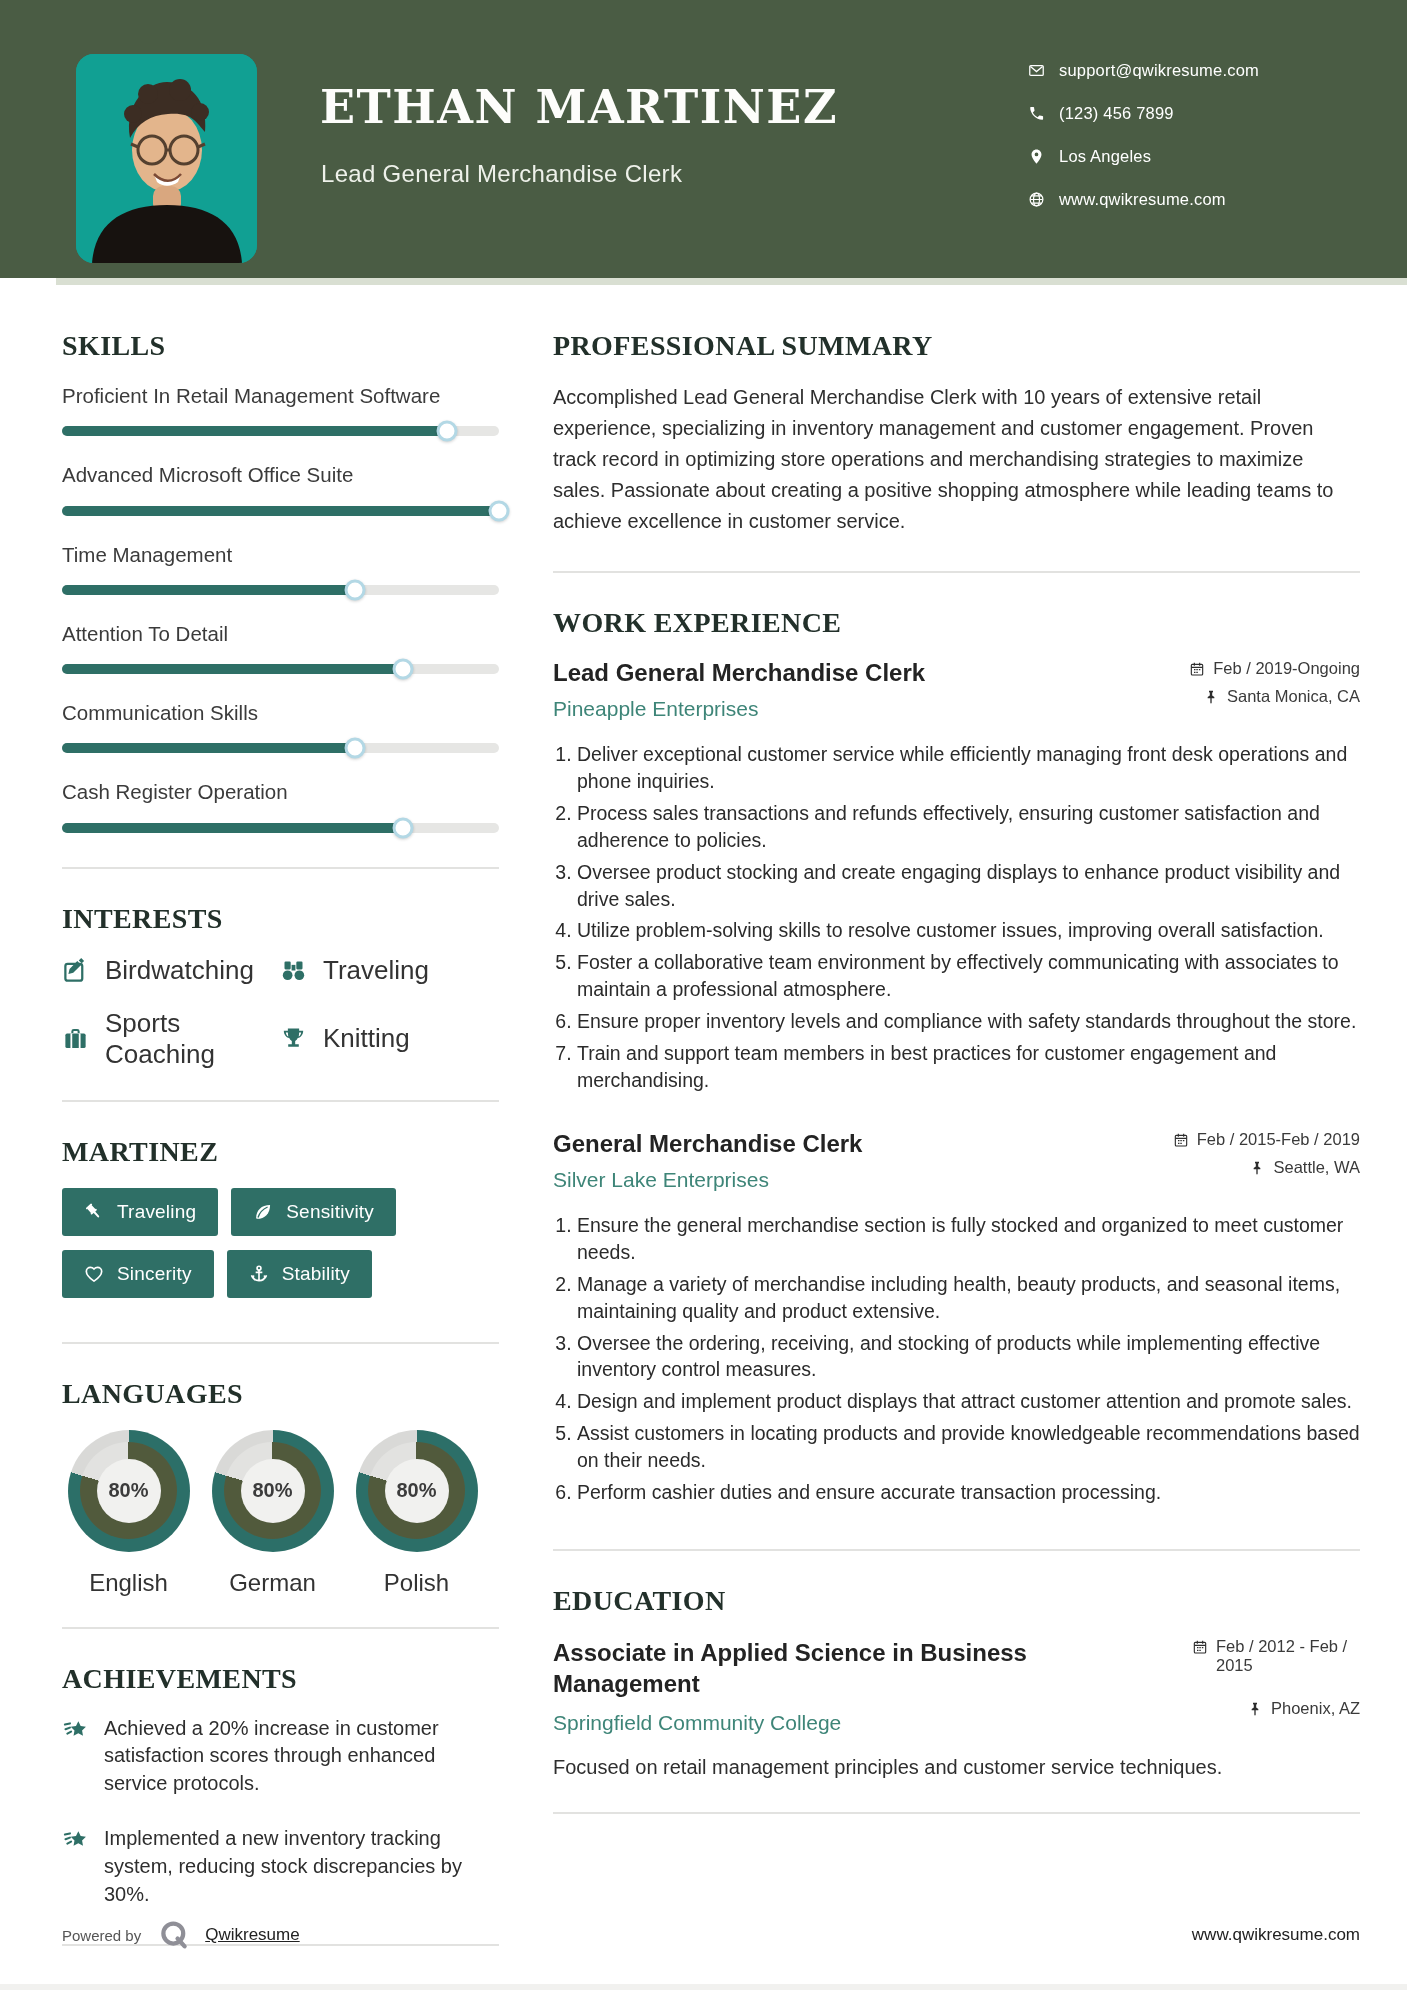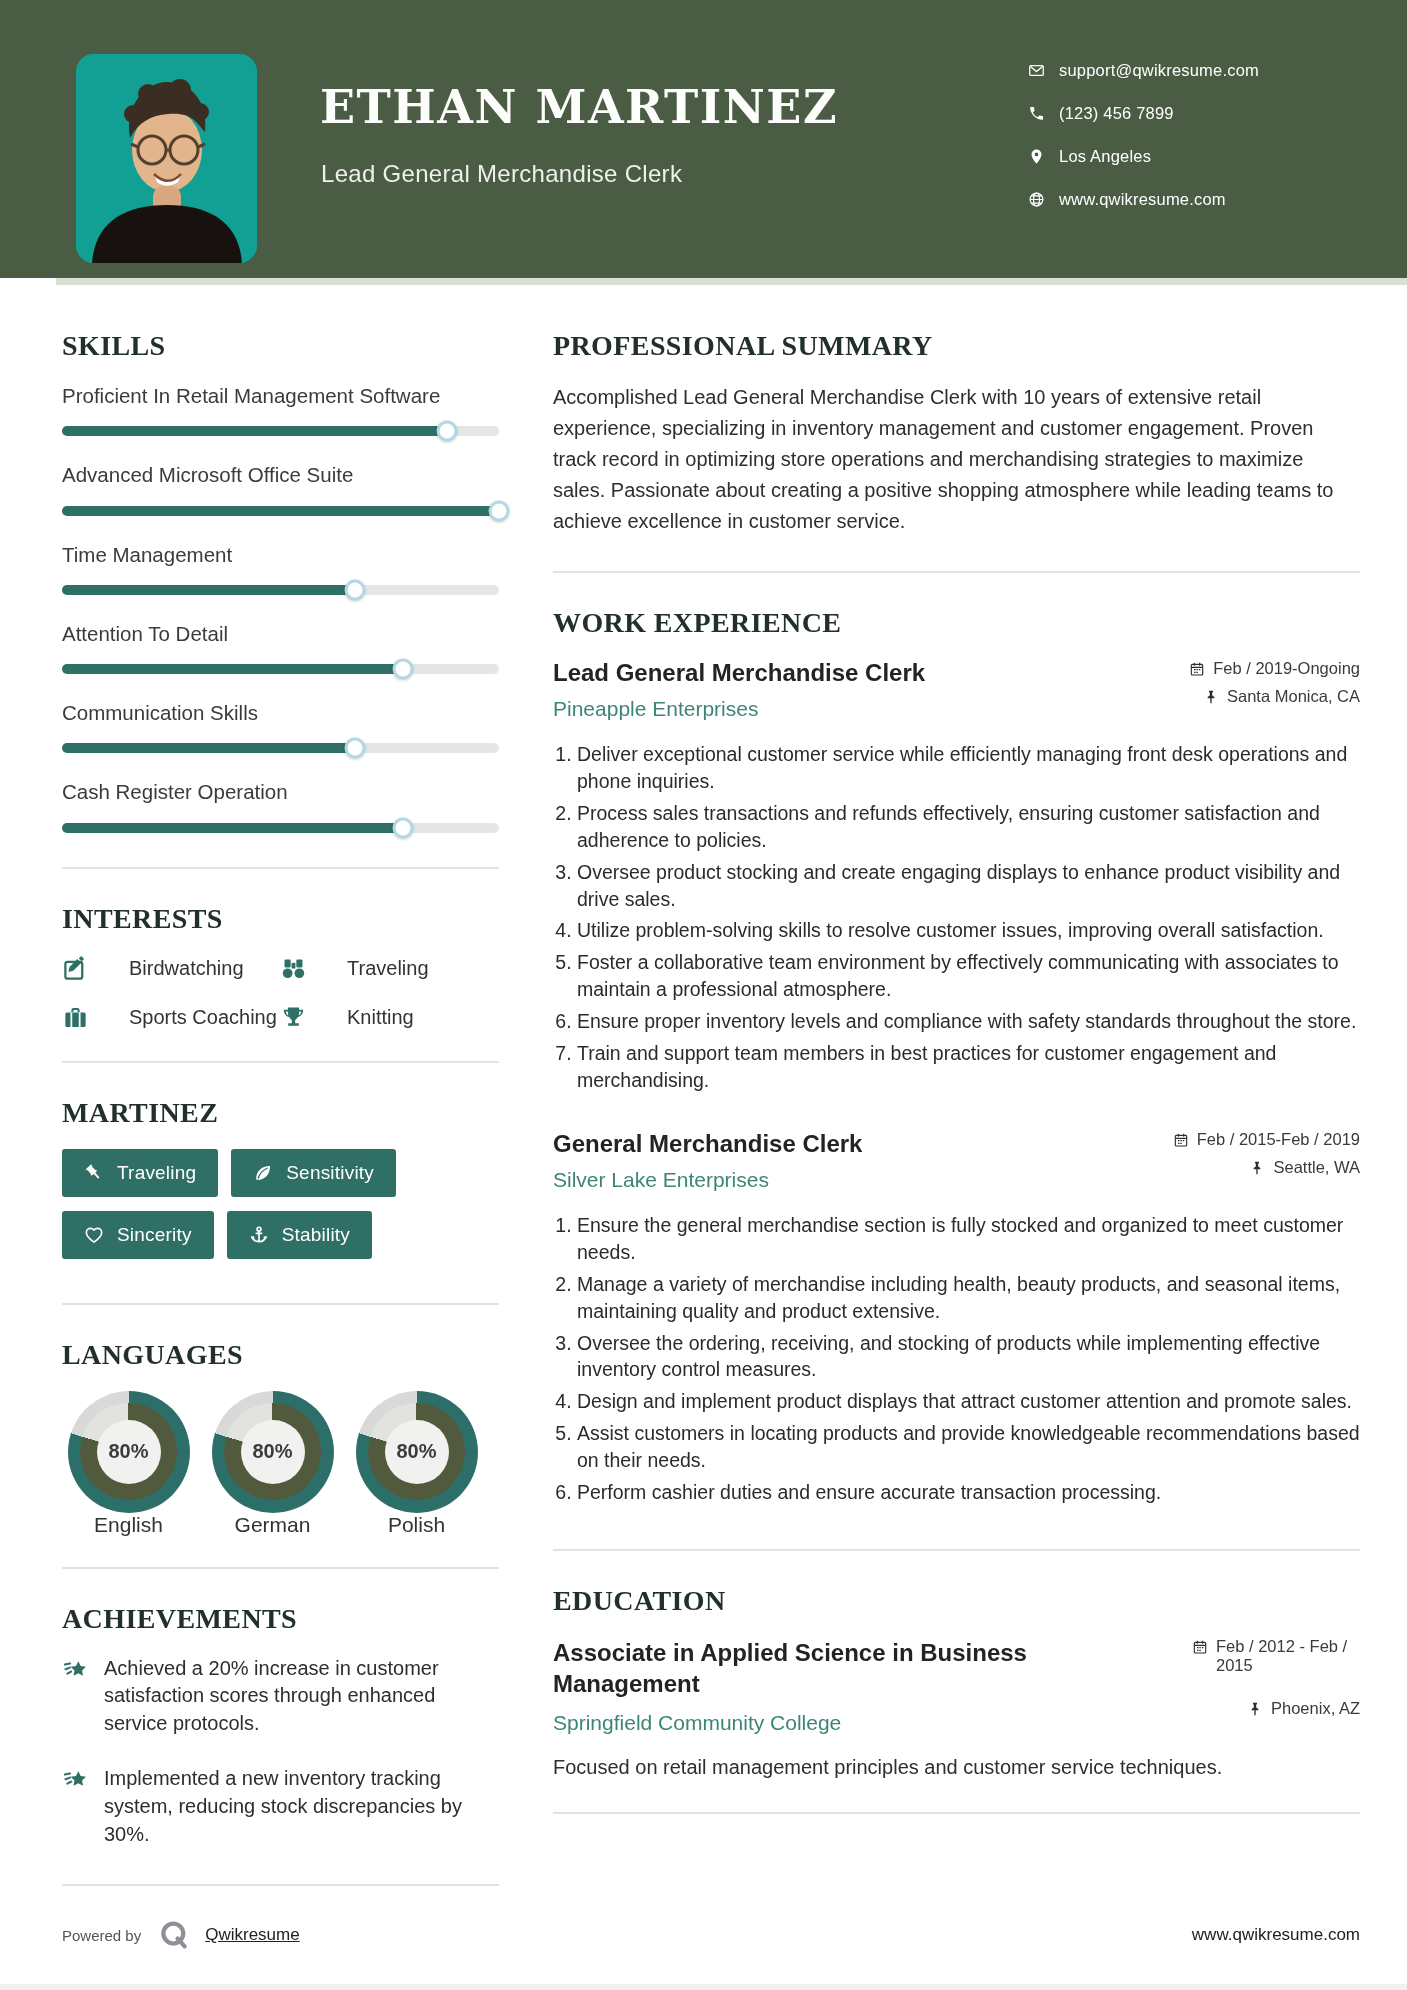--- a/index.html
+++ b/index.html
@@ -36,39 +36,39 @@
   .slider{position:relative;height:10px;border-radius:5px;background:#e6e6e4;}
   .slider-fill{position:absolute;left:0;top:0;height:10px;border-radius:5px;background:#2e6f66;}
   .slider-knob{position:absolute;top:50%;width:21px;height:21px;border-radius:50%;background:#ffffff;
        border:3px solid #b3d8e5;box-sizing:border-box;transform:translate(-50%,-50%);
        box-shadow:0 1px 3px rgba(0,0,0,.18);}
 
   
   .int-grid{display:grid;grid-template-columns:218px auto;row-gap:22px;}
   .int-item{display:flex;align-items:center;}
   .int-item svg{width:27px;height:27px;color:#2e6f66;flex:none;margin-right:16px;}
-  .int-item span{font-size:20px;color:#333333;margin-left:24px;}
+  .int-item span{font-size:26px;color:#333333;}
 
   
   .badges{display:flex;flex-wrap:wrap;}
   .badge{display:inline-flex;align-items:center;background:#2f6f66;color:#ffffff;border-radius:3px;
          padding:13px 22px;margin:0 13px 14px 0;}
   .badge svg{width:20px;height:20px;margin-right:13px;flex:none;}
   .badge span{font-size:19px;letter-spacing:.2px;}
 
   
   .langs{display:flex;}
   .lang{width:133px;display:flex;flex-direction:column;align-items:center;margin-right:11px;}
   .donut{width:122px;height:122px;border-radius:50%;display:flex;align-items:center;justify-content:center;
          background:conic-gradient(#2c6f68 0 288deg,#d9d9d7 288deg 360deg);}
   .donut-in{width:97px;height:97px;border-radius:50%;display:flex;align-items:center;justify-content:center;
          background:conic-gradient(#515a3c 0 288deg,#e2e2e0 288deg 360deg);}
   .donut-core{width:64px;height:64px;border-radius:50%;background:#f1f1ef;display:flex;align-items:center;
          justify-content:center;font-size:20px;font-weight:bold;color:#3c3c3c;}
-  .lang-label{font-size:21px;color:#333333;}
+  .lang-label{margin-top:17px;font-size:24px;color:#333333;}
 
   
   .ach{display:flex;margin-bottom:22px;}
   .ach svg{width:28px;height:28px;color:#2e6f66;flex:none;margin:2px 14px 0 0;}
   .ach p{margin:0;font-size:20px;line-height:1.38;color:#2e2e2e;}
 
   
   .summary-text{margin:0;font-size:20px;line-height:1.55;color:#2e2e2e;}
   .job{margin-top:6px;}
   .job + .job{margin-top:36px;}

